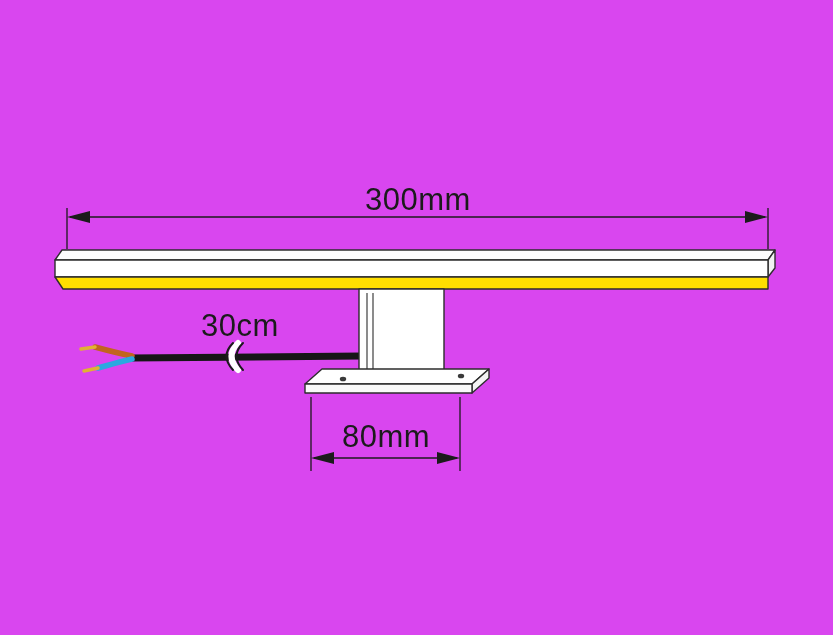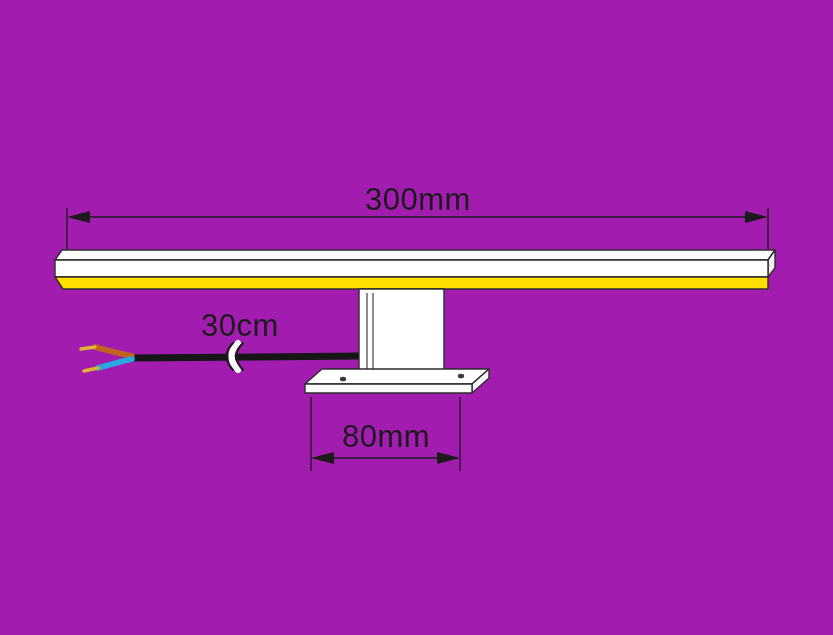--- a/index.html
+++ b/index.html
@@ -1,21 +1,21 @@
 <!DOCTYPE html>
 <html><head>
 <meta charset="utf-8">
 <style>
   * { box-sizing: border-box; }
   html, body { margin: 0; padding: 0; background: #ffffff; }
   .canvas {
     position: relative;
     width: 833px;
     height: 635px;
-    background: #a21caf;
+    background: #d946ef;
     font-family: "Liberation Sans", sans-serif;
     overflow: hidden;
   }
   svg { display: block; }
   text.dim {
     font-family: "Liberation Sans", sans-serif;
     font-size: 31px;
     fill: #1b1b1b;
     letter-spacing: 0.5px;
   }

